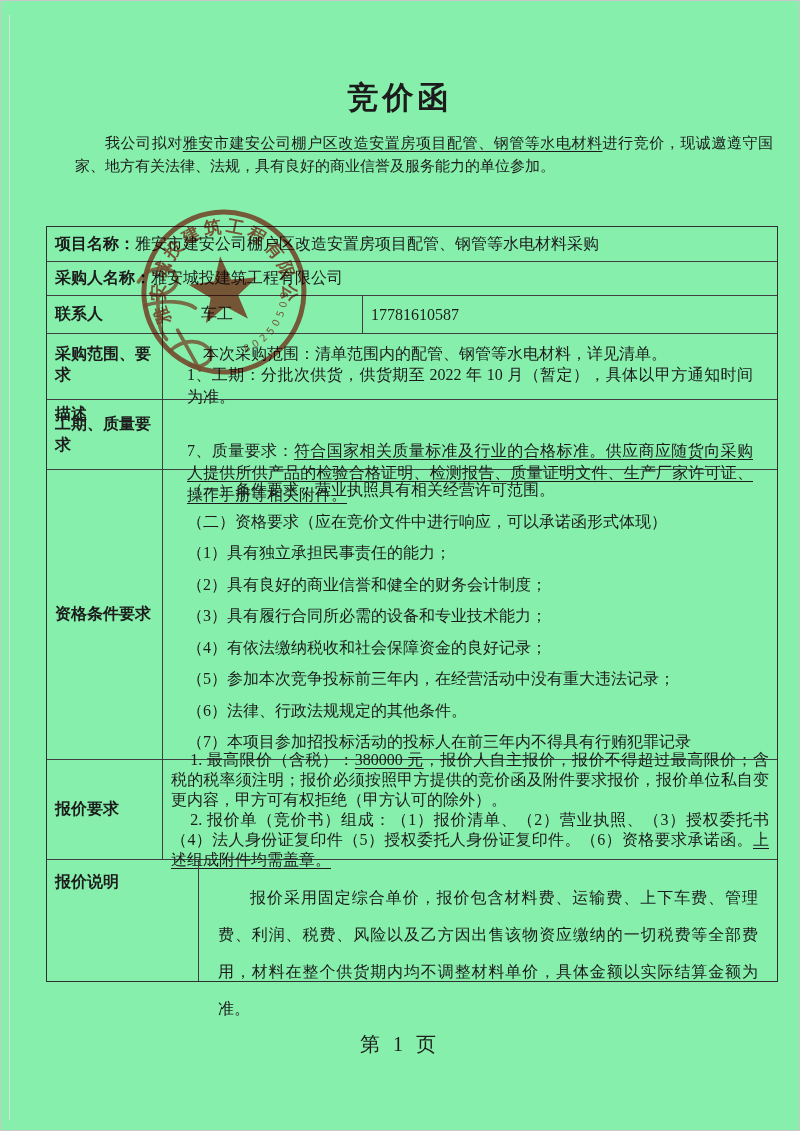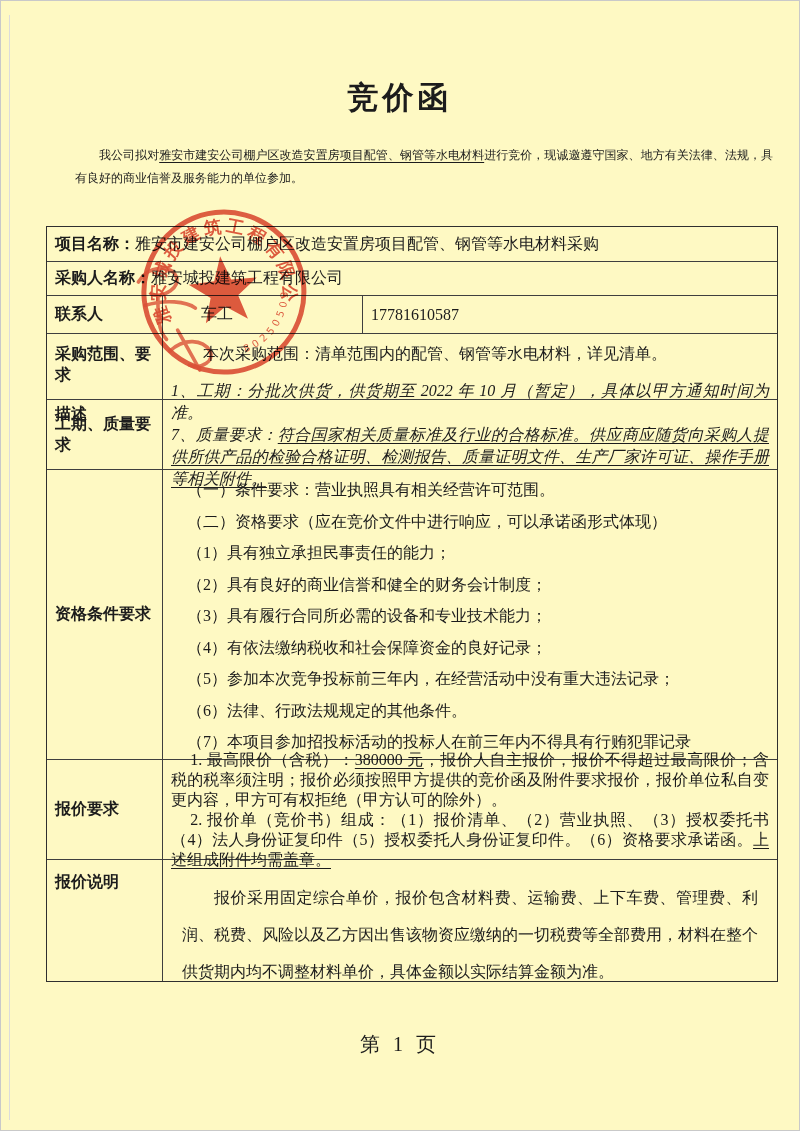--- a/index.html
+++ b/index.html
@@ -1,53 +1,53 @@
 <!DOCTYPE html>
 <html style="--stamp-color: #d63a2c;"><head>
 <meta charset="utf-8">
 <style>
   html,body{margin:0;padding:0;background:#ffffff;}
   .page{
     position:relative;width:800px;height:1131px;box-sizing:border-box;
-    background:#fef9c3;border:1px solid #c9c9c9;overflow:hidden;
+    background:#86efac;border:1px solid #c9c9c9;overflow:hidden;
     font-family:"Liberation Serif","DejaVu Serif",serif;color:#1c1c1c;
   }
   .scan-edge{position:absolute;left:8px;top:14px;bottom:10px;width:1px;background:#dcdcdc;}
   .doc-title{
     position:absolute;top:76px;left:0;right:0;text-align:center;
     font-size:31px;font-weight:bold;letter-spacing:4px;
   }
   .intro{
-    position:absolute;left:74px;top:131px;width:698px;
-    font-size:12px;line-height:23px;text-align:justify;text-indent:2em;
+    position:absolute;left:74px;top:116px;width:698px;
+    font-size:15px;line-height:23px;text-align:justify;text-indent:2em;
   }
   u{ text-decoration:underline; text-underline-offset:3px; text-decoration-thickness:1px; }
 
   
   .tbl{
     position:absolute;left:45px;top:225px;width:732px;box-sizing:border-box;
     border:1px solid #2f2f2f;font-size:16px;background:transparent;
   }
   .r{display:flex;box-sizing:border-box;}
   .r + .r{border-top:1px solid #3f3f3f;}
   .c{box-sizing:border-box;}
   .c + .c{border-left:1px solid #3f3f3f;}
   .lblcell{width:115px;flex:0 0 115px;font-weight:bold;display:flex;align-items:center;padding:4px 4px 4px 8px;}
   .lblcell.top{align-items:flex-start;padding-top:12px;}
   .content{flex:1;padding:4px 8px;display:flex;flex-direction:column;justify-content:center;text-align:justify;}
   .inline-row{align-items:center;padding:4px 4px 4px 8px;display:flex;}
   .lbl-inline{font-weight:bold;}
   .h34{height:34px;} .h38{height:38px;} .h66{height:66px;} .h70{height:70px;}
-  .h290{height:290px;} .h31{height:31px;} .h100{height:100px;} .h122{height:122px;}
+  .h290{height:290px;} .h31{height:31px;} .h100{height:100px;} .h122{height:122px;gap:36px;}
 
   .scope-label{flex-direction:column;align-items:flex-start;justify-content:flex-start;display:flex;padding-top:10px;}
   .scope-label .l2{margin-top:18px;}
   .scope-content{justify-content:flex-start;padding-top:10px;text-indent:2em;}
 
-  .sched-content p{margin:0;line-height:22px;font-style:italic;}
+  .sched-content p{margin:16px;line-height:22px;}
   .qual-content{justify-content:flex-start;padding-top:10px;}
   .qual-content div{line-height:20px;margin-bottom:11.5px;text-indent:1em;}
   .qual-content div:last-child{margin-bottom:0;}
   .time-content{white-space:nowrap;overflow:visible;}
   .quote-content p{margin:0;line-height:20px;text-indent:1.2em;}
   .note-content{justify-content:flex-start;padding-top:8px;}
   .note-content p{margin:11px;line-height:37px;text-indent:2em;}
 
   .footer{position:absolute;left:0;right:0;top:1030px;text-align:center;font-size:20px;letter-spacing:4px;}
 

